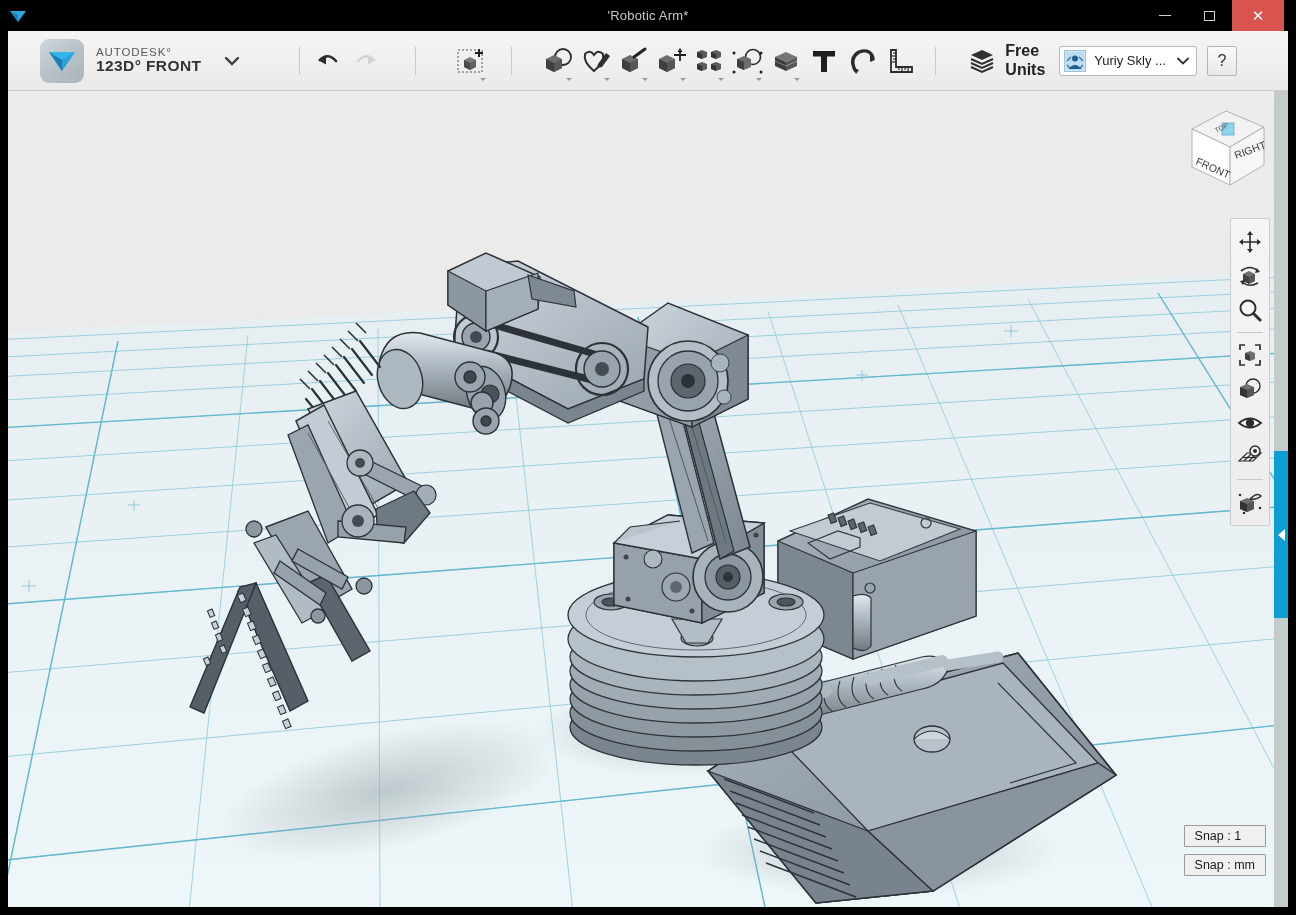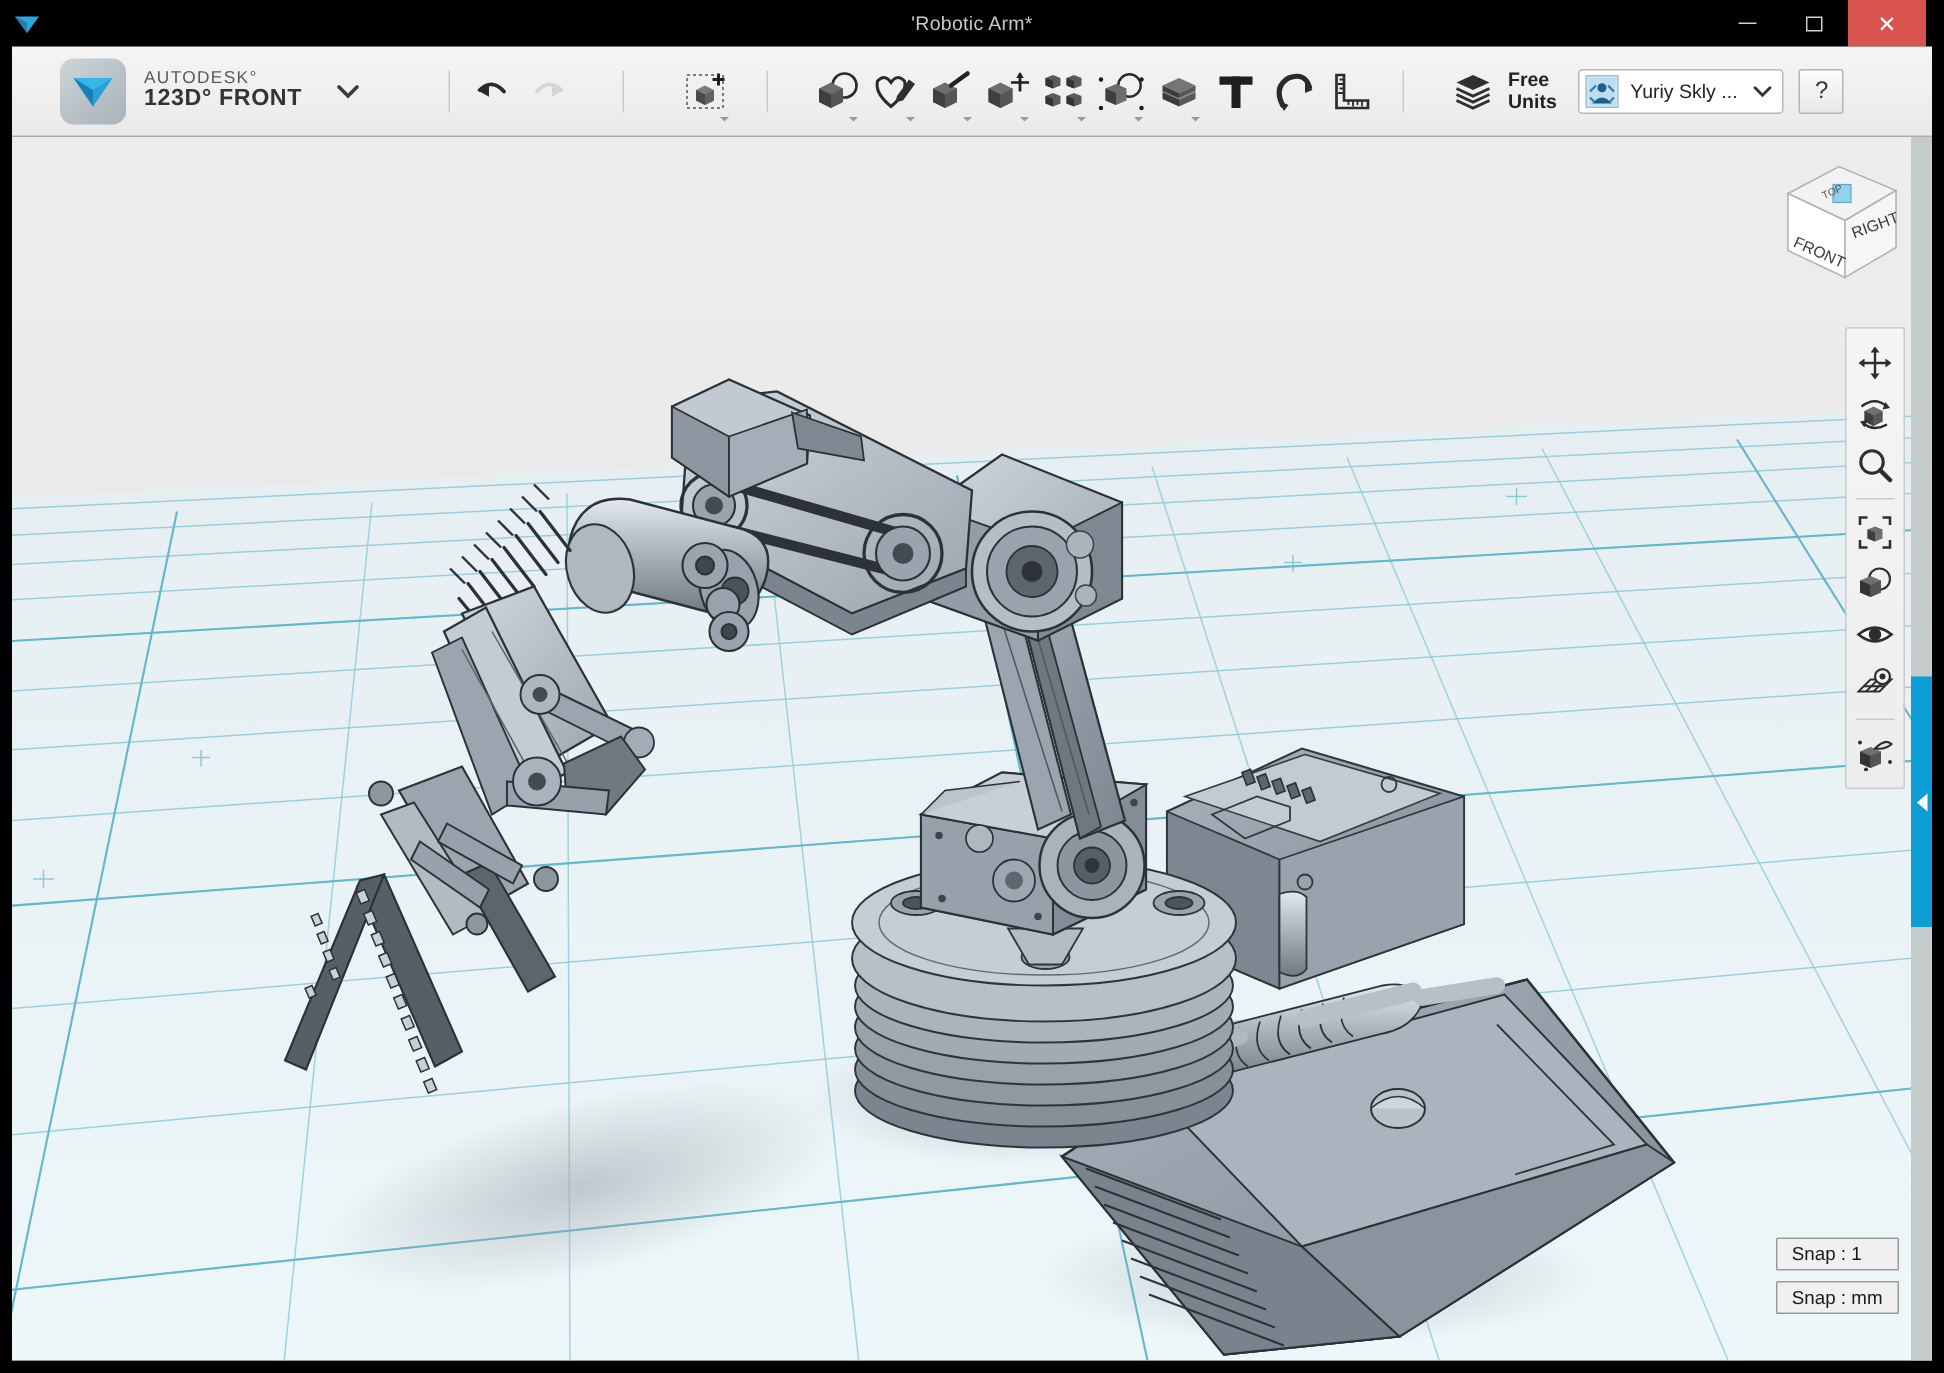--- a/index.html
+++ b/index.html
@@ -89,21 +89,21 @@
   }
   .divider {
     width: 1px; height: 28px; background: #cacaca; margin: 0 9px;
   }
 
   .member {
     display: flex; align-items: center; cursor: pointer;
     margin-left: 4px;
   }
   .member-label {
-    margin-left: 8px; font-size: 13px; font-weight: bold;
+    margin-left: 8px; font-size: 16px; font-weight: bold;
     color: #222; line-height: 1.15; text-align: left;
   }
   .account {
     display: flex; align-items: center;
     background: #fff; border: 1px solid #b9b9b9; border-radius: 3px;
     height: 30px; padding: 0 6px 0 4px; margin-left: 14px;
     cursor: pointer;
   }
   .account-avatar {
     width: 22px; height: 22px; flex: 0 0 auto;

